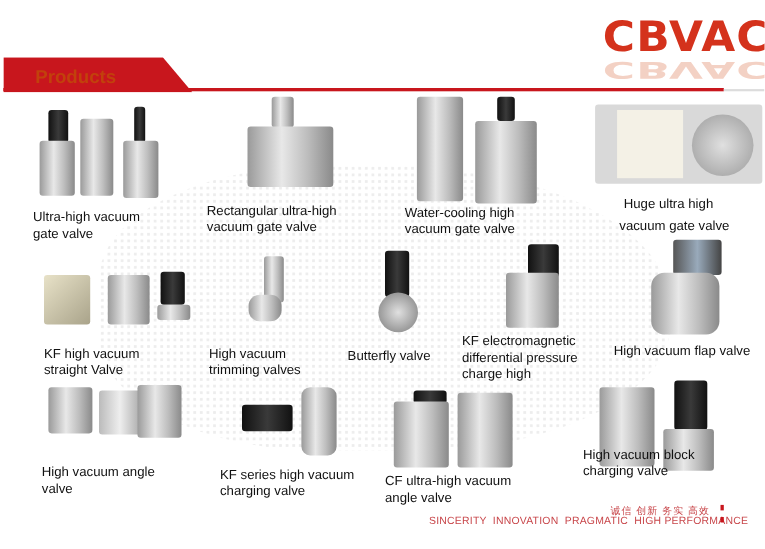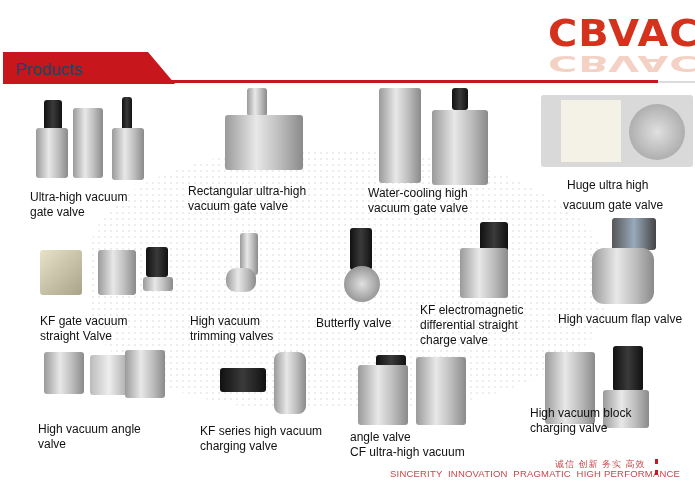--- a/index.html
+++ b/index.html
@@ -3,21 +3,21 @@
 <meta charset="utf-8">
 <style>
   * { margin: 0; padding: 0; box-sizing: border-box; }
   body { width: 695px; height: 499px; background: #ffffff; position: relative; overflow: hidden; font-family: "Liberation Sans", sans-serif; }
   .world-bg { position: absolute; left: 90px; top: 150px; width: 520px; height: 260px;
     background-image: radial-gradient(circle, #e6e6e6 1.2px, transparent 1.4px);
     background-size: 6px 6px; opacity: 0.7; border-radius: 40% 50% 45% 40%; }
   .logo { position: absolute; left: 548px; top: 14px; color: #d4321c; font-weight: bold; font-size: 38px; letter-spacing: 1px; line-height: 1; font-family: "DejaVu Sans", sans-serif; transform: scaleX(1.05); transform-origin: left; }
   .logo-reflect { position: absolute; left: 548px; top: 52px; color: #e9a48a; font-weight: bold; font-size: 38px; letter-spacing: 1px; line-height: 1; font-family: "DejaVu Sans", sans-serif; transform: scaleX(1.05) scaleY(-0.55); transform-origin: left top; opacity: 0.5; top: 74px; }
   .banner { position: absolute; left: 3px; top: 52px; width: 172px; height: 32px; background: #c8161d; clip-path: polygon(0 0, 145px 0, 100% 100%, 0 100%); }
-  .banner-title { position: absolute; left: 16px; top: 60px; color: #0c4a6e; font-weight: normal; font-size: 17px; }
+  .banner-title { position: absolute; left: 32px; top: 60px; color: #c2410c; font-weight: bold; font-size: 17px; }
   .banner-line { position: absolute; left: 3px; top: 80px; width: 655px; height: 3px; background: #c8161d; }
   .banner-line-grey { position: absolute; left: 658px; top: 81px; width: 37px; height: 2px; background: #dcdcdc; }
   .img { position: absolute; border-radius: 3px; }
   .metal { background: linear-gradient(90deg, #9a9a9a, #e8e8e8 40%, #bdbdbd 70%, #8a8a8a); }
   .dark { background: linear-gradient(90deg, #111, #3a3a3a 50%, #111); }
   .cap { position: absolute; font-size: 12px; color: #111; line-height: 15px; }
   .tagline-cn { position: absolute; left: 555px; top: 458px; font-size: 9px; color: #c8464a; letter-spacing: 1px; text-align: right; }
   .tagline-en { position: absolute; left: 390px; top: 468px; font-size: 9.5px; color: #c8464a; letter-spacing: 0.2px; }
   .tag-bar { position: absolute; left: 655px; width: 3px; height: 5px; background: #c8161d; }
 </style>
@@ -75,21 +75,21 @@
     <div style="padding-left:18px;">vacuum gate valve</div>
   </div>
 </div>
 
 <div>
   <div class="img" style="left:40px;top:250px;width:42px;height:45px;background:linear-gradient(135deg,#e8e2c8,#a9a38a);"></div>
   <div class="img metal" style="left:98px;top:250px;width:38px;height:45px;"></div>
   <div class="img dark" style="left:146px;top:247px;width:22px;height:30px;"></div>
   <div class="img metal" style="left:143px;top:277px;width:30px;height:14px;"></div>
   <div class="cap" style="left:40px;top:314px;width:120px;">
-    <div>KF gate vacuum</div>
+    <div>KF high vacuum</div>
     <div>straight Valve</div>
   </div>
 </div>
 
 <div>
   <div class="img metal" style="left:240px;top:233px;width:18px;height:42px;"></div>
   <div class="img metal" style="left:226px;top:268px;width:30px;height:24px;border-radius:10px;"></div>
   <div class="cap" style="left:190px;top:314px;width:110px;">
     <div>High vacuum</div>
     <div>trimming valves</div>
@@ -102,22 +102,22 @@
   <div class="cap" style="left:316px;top:316px;width:90px;">
     <div>Butterfly valve</div>
   </div>
 </div>
 
 <div>
   <div class="img dark" style="left:480px;top:222px;width:28px;height:30px;"></div>
   <div class="img metal" style="left:460px;top:248px;width:48px;height:50px;"></div>
   <div class="cap" style="left:420px;top:303px;width:125px;">
     <div>KF electromagnetic</div>
-    <div>differential straight</div>
-    <div>charge valve</div>
+    <div>differential pressure</div>
+    <div>charge high</div>
   </div>
 </div>
 
 <div>
   <div class="img" style="left:612px;top:218px;width:44px;height:32px;background:linear-gradient(90deg,#555,#9ab 50%,#444);"></div>
   <div class="img metal" style="left:592px;top:248px;width:62px;height:56px;border-radius:12px;"></div>
   <div class="cap" style="left:558px;top:312px;width:137px;">
     <div>High vacuum flap valve</div>
   </div>
 </div>
@@ -139,22 +139,22 @@
     <div>KF series high vacuum</div>
     <div>charging valve</div>
   </div>
 </div>
 
 <div>
   <div class="img dark" style="left:376px;top:355px;width:30px;height:12px;"></div>
   <div class="img metal" style="left:358px;top:365px;width:50px;height:60px;"></div>
   <div class="img metal" style="left:416px;top:357px;width:50px;height:68px;"></div>
   <div class="cap" style="left:350px;top:430px;width:135px;">
+    <div>CF ultra-high vacuum</div>
     <div>angle valve</div>
-    <div>CF ultra-high vacuum</div>
   </div>
 </div>
 
 <div>
   <div class="img metal" style="left:545px;top:352px;width:50px;height:72px;"></div>
   <div class="img dark" style="left:613px;top:346px;width:30px;height:45px;"></div>
   <div class="img metal" style="left:603px;top:390px;width:46px;height:38px;"></div>
   <div class="cap" style="left:530px;top:406px;width:125px;">
     <div>High vacuum block</div>
     <div>charging valve</div>

